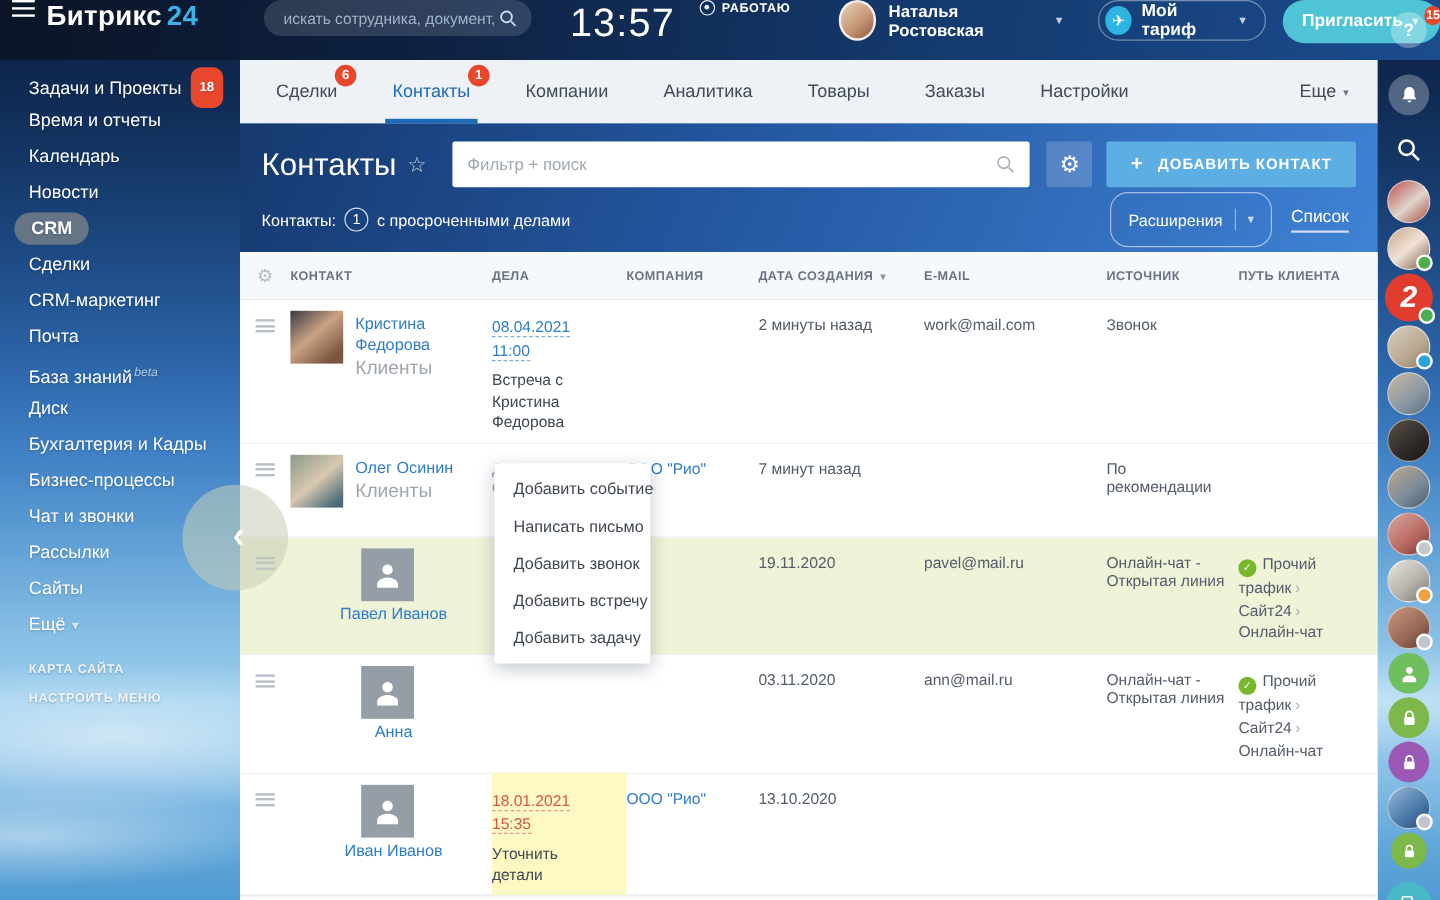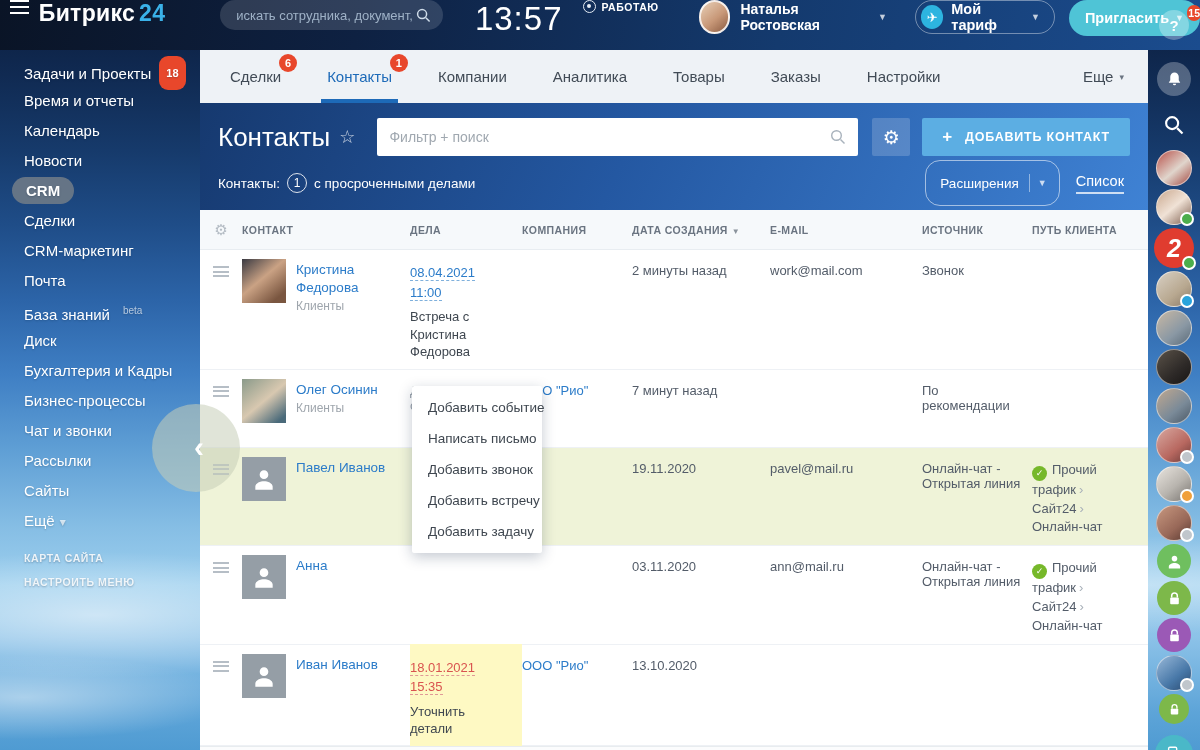--- a/index.html
+++ b/index.html
@@ -38,21 +38,21 @@
   .tariff-btn { display:flex; align-items:center; margin-left:28px; height:34px; border:1.5px solid rgba(255,255,255,0.4); border-radius:17px; padding:0 14px 0 5px; cursor:pointer; }
   .rocket { width:24px; height:24px; border-radius:50%; background:#2db4e0; color:#fff; font-size:13px; display:flex; align-items:center; justify-content:center; transform:rotate(0deg); }
   .tariff-btn .lbl { color:#fff; font-size:14.5px; font-weight:bold; margin-left:8px; }
   .invite-btn { display:flex; align-items:center; margin-left:14px; height:36px; background:#4fc4d6; border-radius:18px; padding:0 16px; cursor:pointer; }
   .invite-btn .lbl { color:#fff; font-size:14.5px; font-weight:bold; }
 
   
   .lsidebar { position:absolute; left:0; top:50px; width:200px; height:700px; z-index:3; padding-top:6px; }
   .litem { height:30px; line-height:30px; padding-left:24px; color:#fff; font-size:15px; cursor:pointer; white-space:nowrap; text-shadow:0 1px 2px rgba(0,30,60,0.25); }
   .litem .badge { display:inline-block; background:#e8472b; color:#fff; font-size:11px; font-weight:bold; border-radius:9px; padding:2px 7px; margin-left:8px; vertical-align:2px; }
-  .litem .beta { font-size:10px; color:rgba(255,255,255,0.65); vertical-align:6px; margin-left:13px; }
+  .litem .beta { font-size:10px; color:rgba(255,255,255,0.65); vertical-align:6px; margin-left:2px;font-style:italic; }
   .litem.active { padding-left:12px; }
   .litem.active .pill { background:rgba(110,122,135,0.9); border-radius:16px; padding:5px 14px; font-weight:bold; }
   .litem .dash { color:rgba(255,255,255,0.7); font-size:12px; margin-left:5px; }
   .lfoot { padding-left:24px; margin-top:16px; }
   .lfoot .flink { display:block; color:rgba(255,255,255,0.85); font-size:10.5px; font-weight:bold; letter-spacing:.6px; margin-bottom:12px; cursor:pointer; text-shadow:0 1px 2px rgba(0,30,60,0.3); }
 
   
   .main { position:absolute; left:200px; top:50px; width:948px; height:700px; z-index:2;
     background:linear-gradient(180deg,#15407e 0%,#24549a 60%,#2a62ae 100%); }
 
@@ -93,28 +93,28 @@
   .th { font-size:10.5px; font-weight:bold; color:#6a7481; letter-spacing:.4px; padding-right:6px; }
   .th .scaret { font-size:8px; color:#8a939c; margin-left:4px; }
   .hgear { color:#b4bcc4; font-size:15px; text-align:center; cursor:pointer; }
   .trow { border-bottom:1px solid #eef1f5; background:#fff; }
   .trow.hl { background:#eff3d8; }
   .cell { padding:13px 8px 8px 0; font-size:13px; color:#535c69; }
   .c-handle { display:flex; justify-content:center; padding-top:16px; }
   .drag { width:16px; height:11px; border-top:2px solid #b6bec6; border-bottom:2px solid #b6bec6; position:relative; cursor:grab; }
   .drag::after { content:""; position:absolute; left:0; right:0; top:2.5px; height:2px; background:#b6bec6; }
   .c-contact { display:flex; padding:9px 6px 8px 0; }
-  .c-contact.vcenter { align-items:flex-start; }
+  .c-contact.vcenter { align-items:center;flex-direction:column; }
   .pavatar { width:44px; height:44px; flex:0 0 44px; }
   .photo-1 { background:linear-gradient(140deg,#3a3a42 0%,#caa284 45%,#7a5640 85%); }
   .photo-2 { background:linear-gradient(140deg,#8a9a8a 0%,#d8c8b0 50%,#4a6a7a 90%); }
   .ph-gray { background:#959ea6; display:flex; align-items:center; justify-content:center; }
   .cinfo { margin-left:10px; padding-top:2px; }
   .clink { color:#2c7cc9; font-size:13.5px; cursor:pointer; display:block; max-width:95px; line-height:1.35; }
-  .ctype { color:#9fa6ad; font-size:12px; margin-top:2px; }
+  .ctype { color:#9fa6ad; font-size:16px; margin-top:2px; }
   .dlink { display:inline; color:#2c7cc9; font-size:13px; line-height:1.5; border-bottom:1px dashed #7fb0dc; cursor:pointer; }
   .dlink.red { color:#d9534f; border-bottom-color:#e09a98; }
   .datewrap { max-width:80px; }
   .dtext { color:#3f4750; font-size:13px; margin-top:6px; line-height:1.35; max-width:90px; }
   .dmuted { color:#9aa2ab; font-size:13px; }
   .complink { color:#2c7cc9; font-size:13px; cursor:pointer; }
   .c-dela.overdue { background:#fef9c3; margin:-1px 0; padding-top:14px; }
   .pathline { font-size:13px; color:#535c69; line-height:1.45; max-width:108px; }
   .pathline .arr { color:#a8b0b9; margin-left:3px; }
   .pcheck { display:inline-flex; width:15px; height:15px; border-radius:50%; background:#76b82a; color:#fff; font-size:9px; align-items:center; justify-content:center; margin-right:5px; vertical-align:-2px; }

